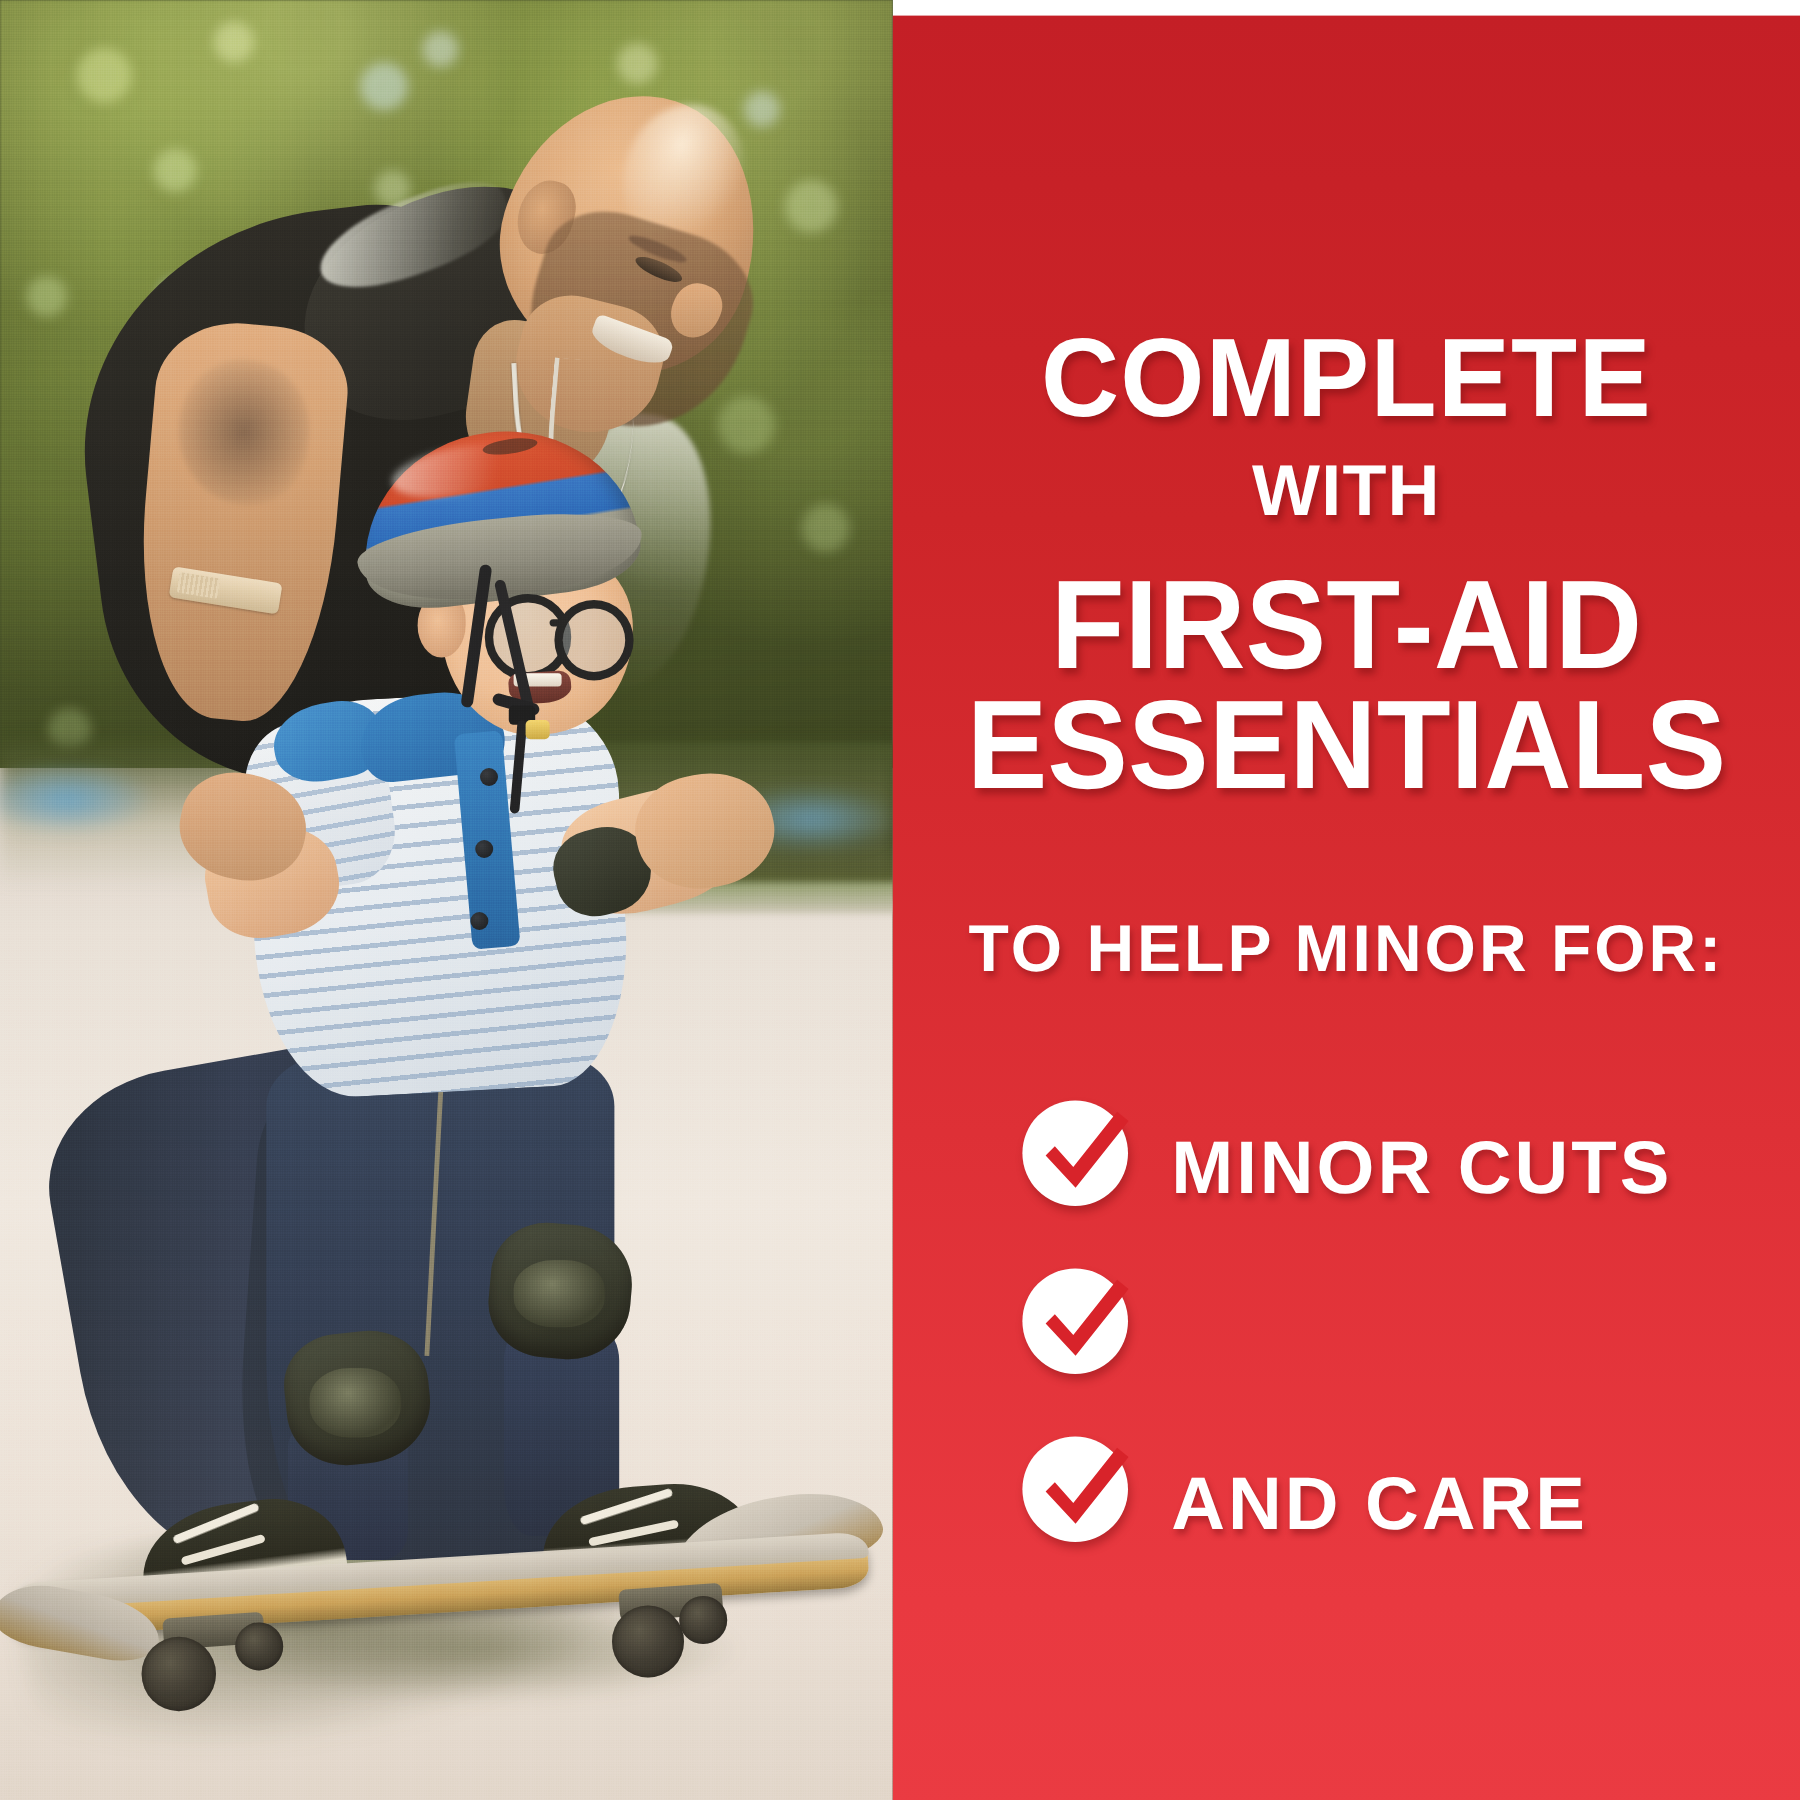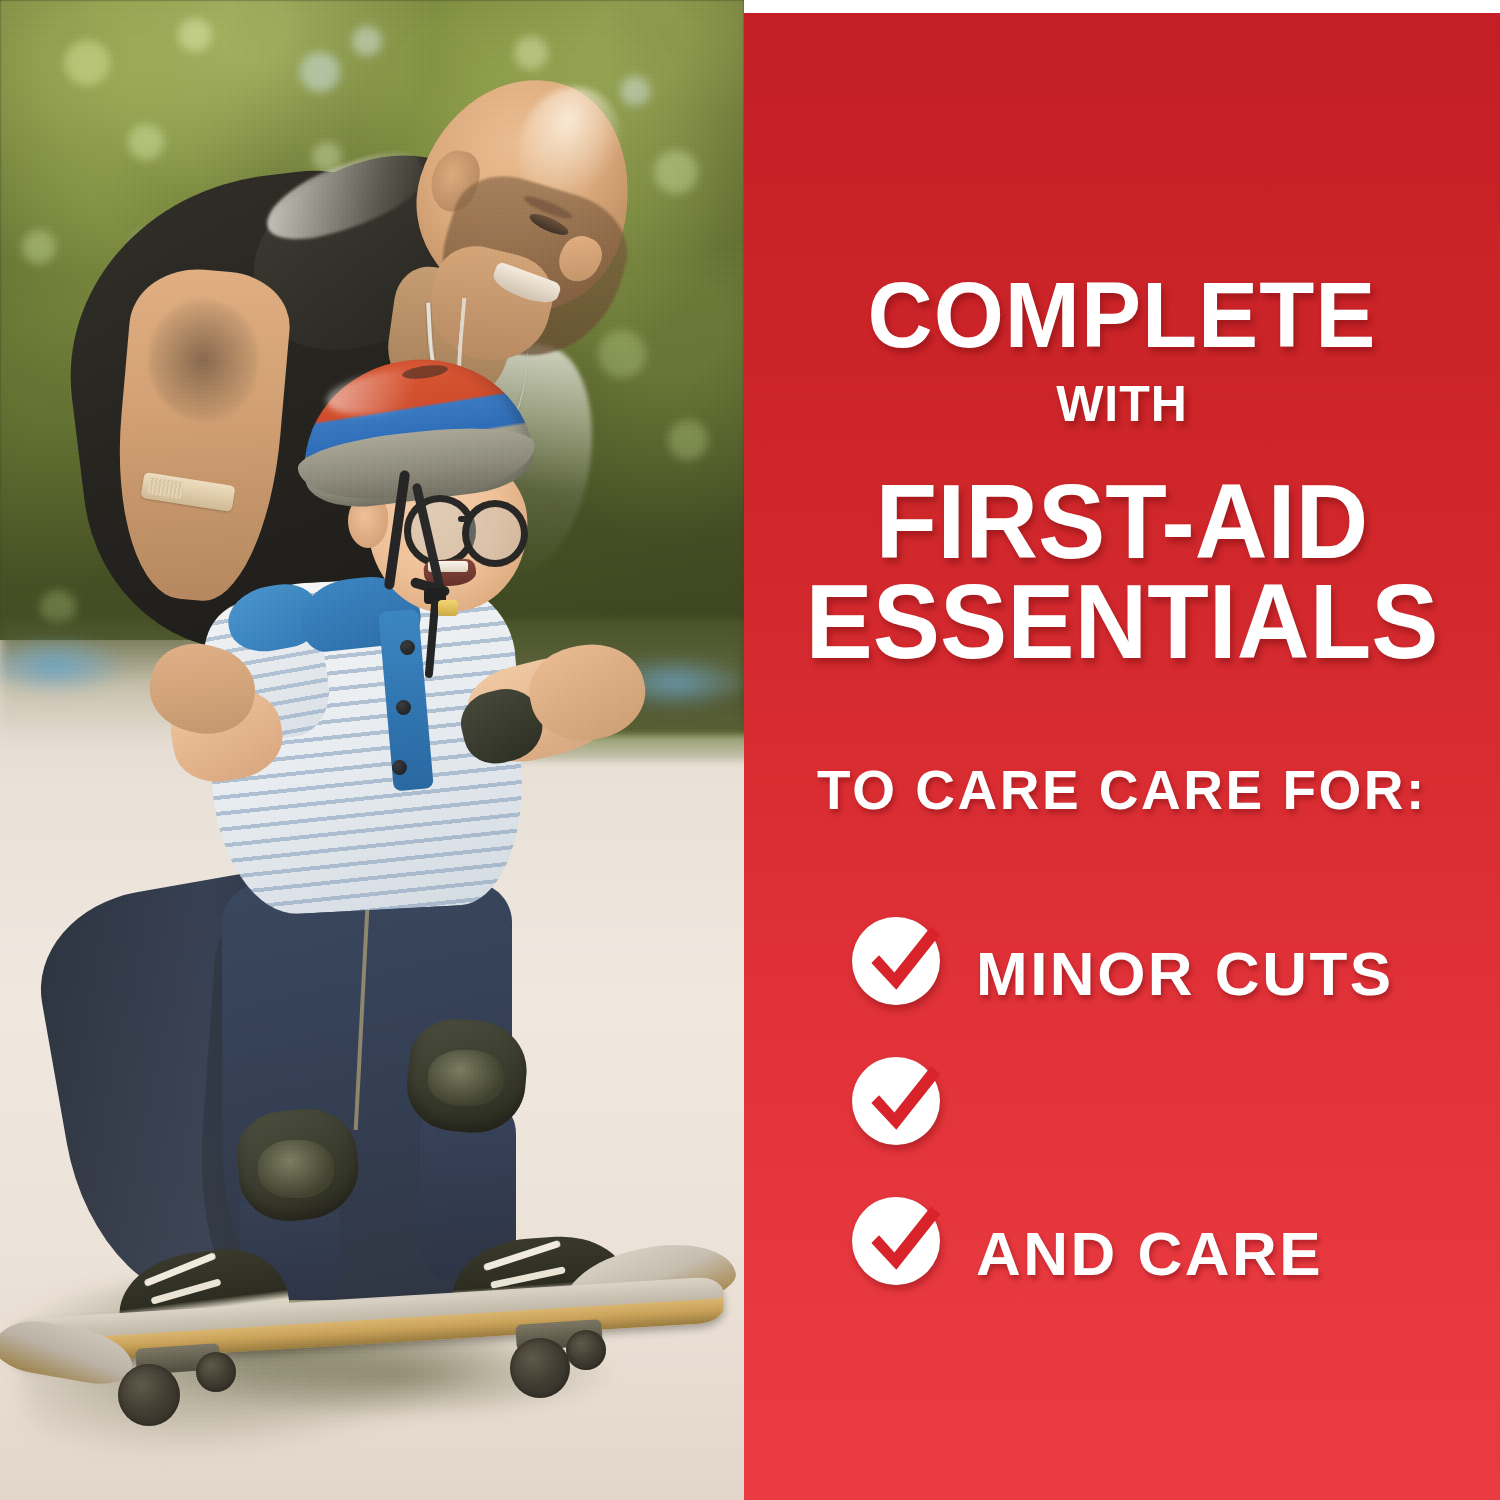--- a/index.html
+++ b/index.html
@@ -259,21 +259,21 @@
 
   
   #panel{position:absolute;left:744px;top:13px;width:756px;height:1500px;
     background:linear-gradient(180deg,#c41f26 0%,#cd2529 28%,#de3036 62%,#e93940 88%,#ea3b42 100%);}
 
   .headline{position:absolute;left:0;width:756px;text-align:center;color:#fff;
     font-family:"Liberation Sans",sans-serif;font-weight:bold;
     text-shadow:3px 5px 6px rgba(110,10,14,.45);letter-spacing:.5px;line-height:1;}
 
   #hl-complete{top:256px;font-size:93px;letter-spacing:1px;transform:scaleX(.97);}
-  #hl-with{top:366px;font-size:50px;letter-spacing:1px;}
+  #hl-with{top:366px;font-size:60px;letter-spacing:1px;}
   #hl-firstaid{top:456px;font-size:105px;letter-spacing:0px;transform:scaleX(.96);}
   #hl-essentials{top:556px;font-size:105px;letter-spacing:0px;transform:scaleX(.96);}
 
   #subhead{position:absolute;left:0;top:745px;width:756px;text-align:center;color:#fff;
     font-weight:bold;font-size:55px;letter-spacing:2.5px;
     text-shadow:2px 4px 5px rgba(110,10,14,.42);}
 
   #bullets{position:absolute;left:108px;top:880px;width:648px;}
   .bullet{display:flex;align-items:center;height:140px;}
   .check-wrap{position:relative;width:92px;height:92px;flex:0 0 92px;}
@@ -407,21 +407,21 @@
     <div class="grain"></div>
   </div>
 
   <div id="panel">
 
     <div class="headline" id="hl-complete">COMPLETE</div>
     <div class="headline" id="hl-with">WITH</div>
     <div class="headline" id="hl-firstaid">FIRST-AID</div>
     <div class="headline" id="hl-essentials">ESSENTIALS</div>
 
-    <div id="subhead">TO CARE CARE FOR:</div>
+    <div id="subhead">TO HELP MINOR FOR:</div>
 
     <div id="bullets">
 
       <div class="bullet">
         <div class="check-wrap">
           <div class="check-circle"></div>
           <svg class="check-mark" viewBox="0 0 100 100">
             <path d="M16 52 L24 44 L40 62 L78 14 L88 22 L42 80 Z" fill="#D8232A"></path>
           </svg>
         </div>

